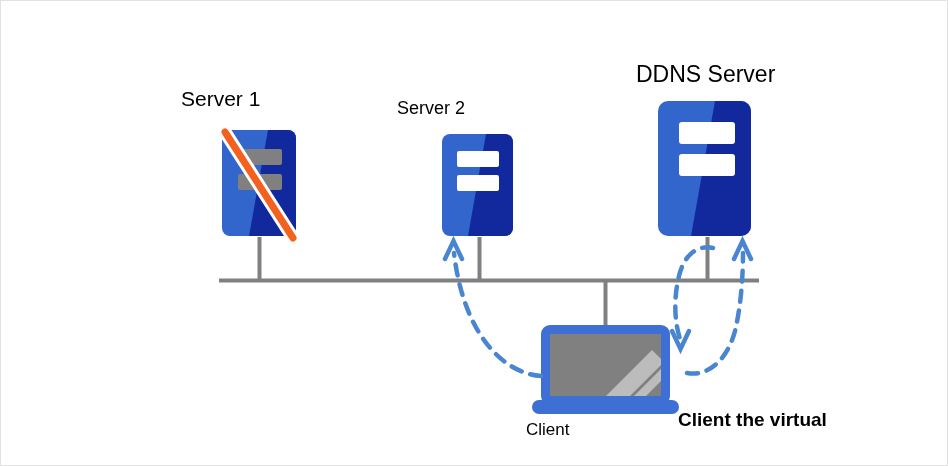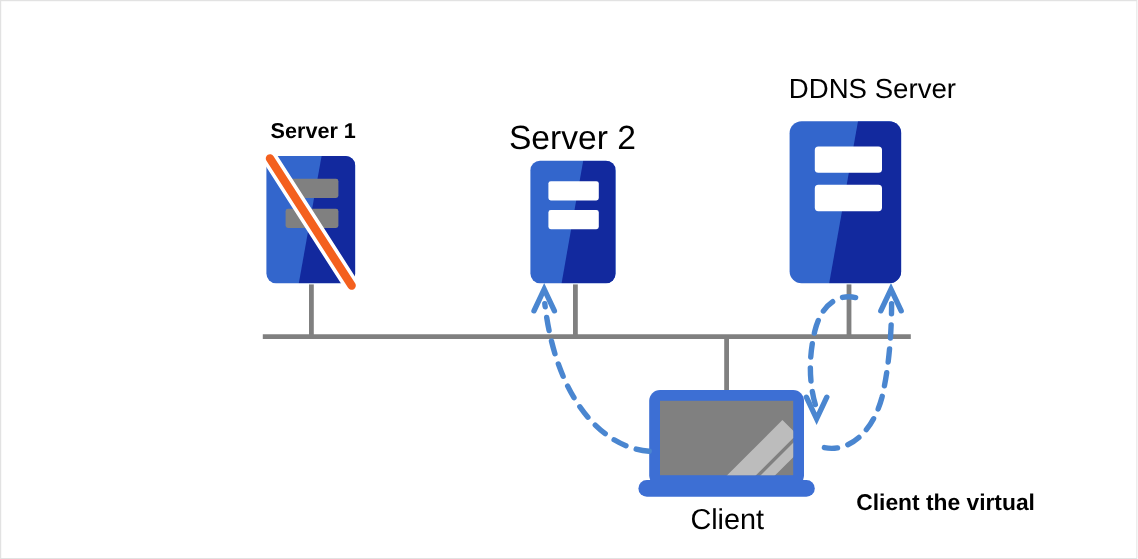--- a/index.html
+++ b/index.html
@@ -15,40 +15,38 @@
     border: 1px solid #e2e2e2;
     box-sizing: border-box;
     overflow: hidden;
     font-family: "Liberation Sans", sans-serif;
   }
   .label {
     position: absolute;
     color: #000000;
     font-family: "Liberation Sans", sans-serif;
     white-space: pre;
-    text-align: center;
     line-height: 1.18;
     user-select: none;
   }
   #label-server1 {
-    left: 180px; top: 98px; width: 160px;
-    font-size: 18px;
-    font-weight: bold;
+    left: 180px; top: 86px; width: 160px;
+    font-size: 21px;
   }
   #label-server2 {
     left: 396px; top: 97px; width: 160px;
-    font-size: 28px;
+    font-size: 18px;
   }
   #label-ddns {
     left: 635px; top: 60px; width: 182px;
     font-size: 23px;
   }
   #label-client {
     left: 525px; top: 419px; width: 160px;
-    font-size: 24px;
+    font-size: 17px;
   }
   #label-access {
     left: 677px; top: 363px; width: 220px;
     font-size: 19px;
     font-weight: 700;
   }
   .svg-layer {
     position: absolute;
     left: 0; top: 0;
     width: 948px;

